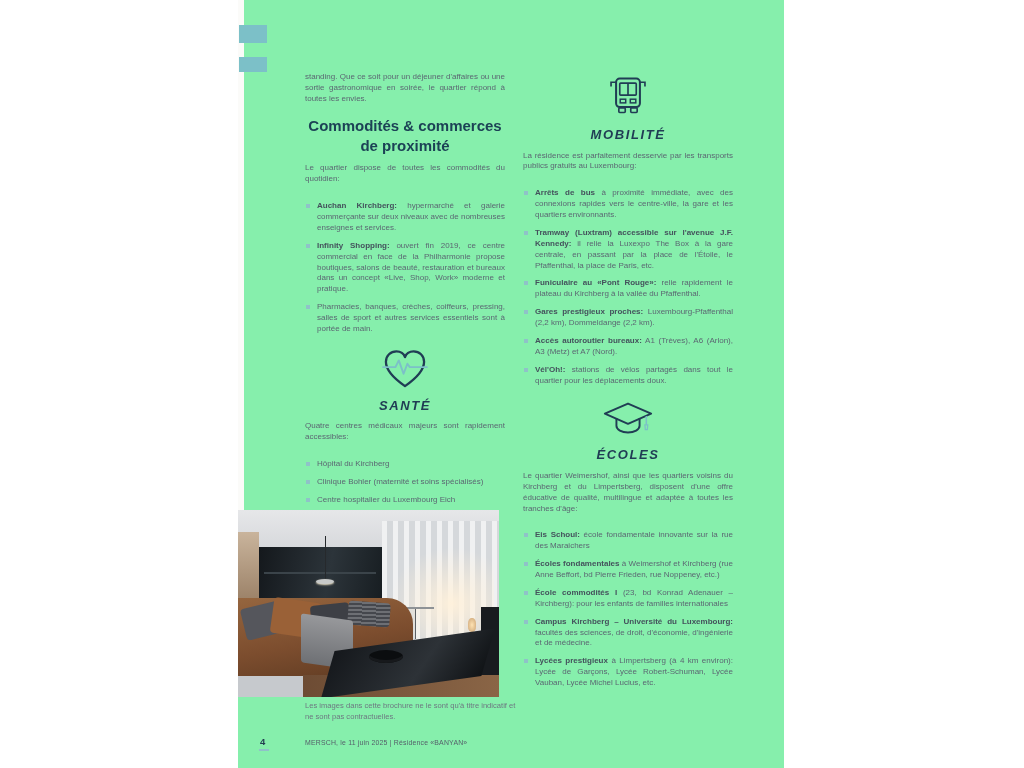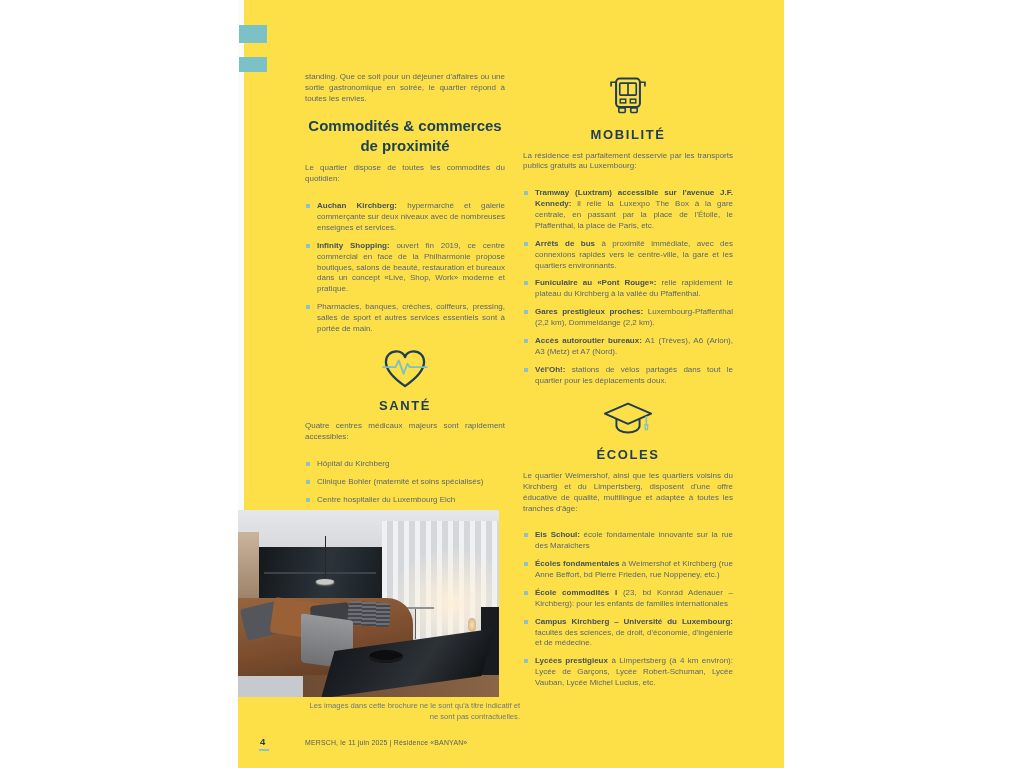--- a/index.html
+++ b/index.html
@@ -4,42 +4,42 @@
 <title>Brochure page</title>
 <style>
   html,body { margin:0; padding:0; }
   body {
     width:1024px; height:768px; position:relative;
     background:#ffffff; overflow:hidden;
     font-family:"Liberation Sans", sans-serif;
   }
   .page {
     position:absolute; left:238px; top:0; width:546px; height:768px;
-    background:#fde047;
+    background:#86efac;
   }
   .edge-strip { position:absolute; left:0; top:0; width:6px; height:510px; background:#fbfbf9; }
   .sq { position:absolute; background:#7cc0c8; }
   .sq1 { left:1px; top:25px; width:28px; height:18px; }
   .sq2 { left:1px; top:57px; width:28px; height:15px; }
 
   .col { position:absolute; font-size:8px; line-height:1.36; color:#5b6772; text-align:justify; }
   .col-left  { left:67px; top:72px;  width:200px; }
   .col-right { left:285px; top:60px; width:210px; }
 
   .col p { margin:0 0 9px 0; }
   .sec-heading {
     font-size:15px; font-weight:bold; color:#1c4255;
     margin:11px 0 7px 0; text-align:center;
   }
   ul.blist { list-style:none; margin:16px 0 2px 0; padding:0; }
   ul.blist li { position:relative; padding-left:12px; margin-bottom:7px; }
   ul.blist .marker { position:absolute; left:1px; top:3px; width:4px; height:4px; background:#8fc2c8; }
   .b { font-weight:bold; color:#44525c; }
 
-  .icon-head { text-align:center; margin:13px 0 7px 0; }
+  .icon-head { text-align:center; margin:13px 0 7px 0;font-style:italic; }
   .icon-head svg { display:inline-block; }
   .icon-title {
     font-size:13px; font-weight:bold; letter-spacing:1.6px;
     color:#203d54; margin-top:3px; text-align:center;
   }
 
   
   .photo { position:absolute; left:0; top:510px; width:261px; height:187px; overflow:hidden; background:#c6c9cd; }
   .photo div { position:absolute; }
   .ph-ceiling { left:0; top:0; width:100%; height:34%; background:linear-gradient(#e6e7e9,#cdcfd3); }
@@ -75,21 +75,21 @@
   .ph-table { left:34%; top:70%; width:62%; height:24%;
     background:linear-gradient(115deg,#15181c,#2d3237 60%,#101316);
     transform:rotate(-8deg) skewX(-24deg);
   }
   .ph-bowl { left:50%; top:75%; width:34px; height:13px; border-radius:50%; background:#0b0d0f; box-shadow:0 -3px 0 #17191c inset; }
   .ph-sidetable { left:62%; top:52%; width:13%; height:2px; background:#8e9296; }
   .ph-sidetable-leg { left:68%; top:53%; width:1px; height:16%; background:#5c6064; }
 
   .caption {
     position:absolute; left:67px; top:701px; width:215px;
-    font-size:7.6px; line-height:1.42; color:#6d7881; text-align:right;
+    font-size:7.6px; line-height:1.42; color:#6d7881; text-align:left;
   }
   .footer-num { position:absolute; left:22px; top:736px; font-size:9.5px; font-weight:bold; color:#223c50; }
   .footer-dash { position:absolute; left:21px; top:749px; width:10px; height:2px; background:#8fc2c8; }
   .footer-text { position:absolute; left:67px; top:739px; font-size:6.9px; color:#55606a; letter-spacing:.2px; }
 </style>
 </head>
 <body>
 
 <div class="page">
 
@@ -164,25 +164,25 @@
         <rect x="27" y="37" width="7" height="5" rx="1" fill="none" stroke="#203d54" stroke-width="1.8"></rect>
       </svg>
       <div class="icon-title">MOBILITÉ</div>
     </div>
 
     <p>La résidence est parfaitement desservie par les transports publics gratuits au Luxembourg:</p>
 
     <ul class="blist">
       <li>
         <span class="marker"></span>
+        <span class="b">Arrêts de bus</span><span> à proximité immédiate, avec des connexions rapides vers le centre-ville, la gare et les quartiers environnants.</span>
+      </li>
+      <li>
+        <span class="marker"></span>
         <span class="b">Tramway (Luxtram) accessible sur l'avenue J.F. Kennedy:</span><span> il relie la Luxexpo The Box à la gare centrale, en passant par la place de l'Étoile, le Pfaffenthal, la place de Paris, etc.</span>
-      </li>
-      <li>
-        <span class="marker"></span>
-        <span class="b">Arrêts de bus</span><span> à proximité immédiate, avec des connexions rapides vers le centre-ville, la gare et les quartiers environnants.</span>
       </li>
       <li>
         <span class="marker"></span>
         <span class="b">Funiculaire au «Pont Rouge»:</span><span> relie rapidement le plateau du Kirchberg à la vallée du Pfaffenthal.</span>
       </li>
       <li>
         <span class="marker"></span>
         <span class="b">Gares prestigieux proches:</span><span> Luxembourg-Pfaffenthal (2,2 km), Dommeldange (2,2 km).</span>
       </li>
       <li>

